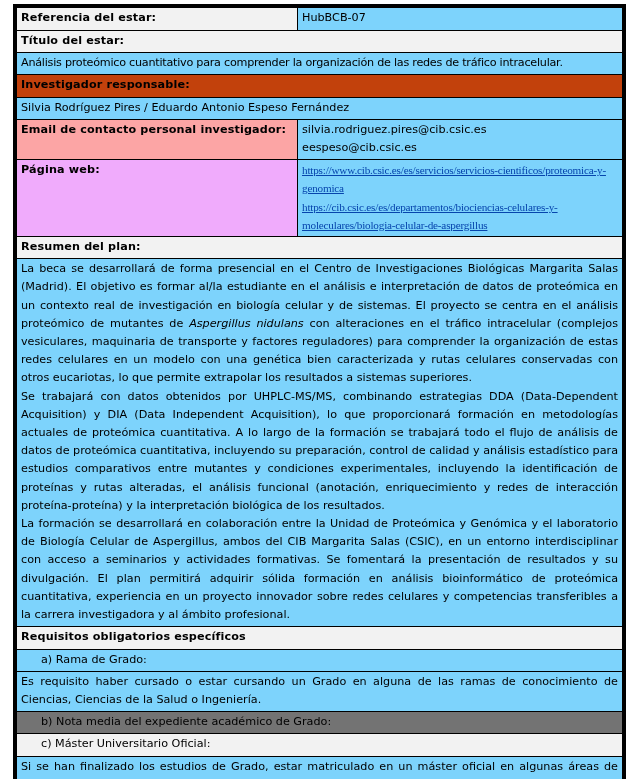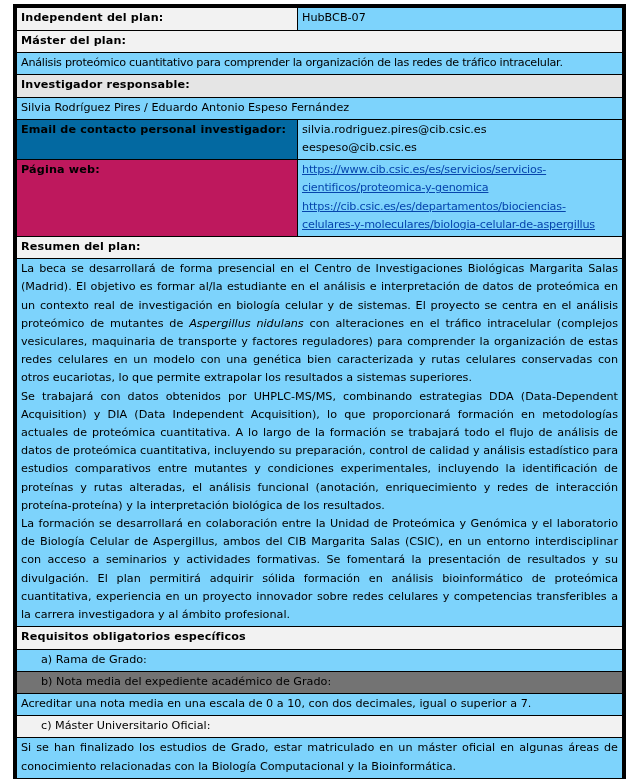--- a/index.html
+++ b/index.html
@@ -56,65 +56,66 @@
     margin-left: 29px;
   }
   .col-left { width: 281px; }
   .row-ref td { height: 19px; }
   .row-hdr td { height: 16px; }
   .row-val td { height: 18px; margin-top: 48px; }
   a.link {
     color: #0645ad;
     text-decoration: underline;
     display: block;
+    font-family: Liberation Serif, serif;
   }
   .para { display: block; }
   em.species { font-style: italic; }
   .email-line { display: block; }
 </style>
 </head>
 <body>
 
 <div class="sheet">
   <table class="plan">
     <colgroup>
       <col class="col-left">
       <col>
     </colgroup>
     <tbody>
 
       <tr class="row-ref">
-        <td class="label" style="background: rgb(242, 242, 242);">Independent del plan:</td>
+        <td class="label" style="background: rgb(242, 242, 242);">Referencia del estar:</td>
         <td class="value">HubBCB-07</td>
       </tr>
 
       <tr class="row-hdr">
-        <td class="label" colspan="2" style="background: rgb(242, 242, 242);">Máster del plan:</td>
+        <td class="label" colspan="2" style="background: rgb(242, 242, 242);">Título del estar:</td>
       </tr>
       <tr class="row-val">
         <td class="value" colspan="2" style="letter-spacing:-0.25px; white-space:nowrap;">Análisis proteómico cuantitativo para comprender la organización de las redes de tráfico intracelular.</td>
       </tr>
 
       <tr class="row-hdr">
-        <td class="label" colspan="2" style="background: #e5e5e5;">Investigador responsable:</td>
+        <td class="label" colspan="2" style="background: #c2410c;">Investigador responsable:</td>
       </tr>
       <tr class="row-val">
         <td class="value" colspan="2">Silvia Rodríguez Pires / Eduardo Antonio Espeso Fernández</td>
       </tr>
 
       <tr>
-        <td class="label" style="background:#0369a1;">Email de contacto personal investigador:</td>
+        <td class="label" style="background:#fca5a5;">Email de contacto personal investigador:</td>
         <td class="value">
           <span class="email-line">silvia.rodriguez.pires@cib.csic.es</span>
           <span class="email-line">eespeso@cib.csic.es</span>
         </td>
       </tr>
 
       <tr>
-        <td class="label" style="background: #be185d;">Página web:</td>
+        <td class="label" style="background: #f0abfc;">Página web:</td>
         <td class="value" style="letter-spacing:-0.2px;">
           <a class="link" href="#" title="https://www.cib.csic.es/es/servicios/servicios-cientificos/proteomica-y-genomica" style="color: rgb(6, 69, 173);">https://www.cib.csic.es/es/servicios/servicios-cientificos/proteomica-y-genomica</a>
           <a class="link" href="#" title="https://cib.csic.es/es/departamentos/biociencias-celulares-y-moleculares/biologia-celular-de-aspergillus" style="color: rgb(6, 69, 173);">https://cib.csic.es/es/departamentos/biociencias-celulares-y-moleculares/biologia-celular-de-aspergillus</a>
         </td>
       </tr>
 
       <tr class="row-hdr">
         <td class="label" colspan="2" style="background: rgb(242, 242, 242);">Resumen del plan:</td>
       </tr>
       <tr>
@@ -125,26 +126,26 @@
         </td>
       </tr>
 
       <tr class="row-hdr">
         <td class="label" colspan="2" style="background: rgb(242, 242, 242);">Requisitos obligatorios específicos</td>
       </tr>
 
       <tr class="row-hdr">
         <td class="sublabel" colspan="2" style="background: #7dd3fc;">a) Rama de Grado:</td>
       </tr>
+      <tr>
+        <td class="value justify" colspan="2">Es requisito haber cursado o estar cursando un Grado en alguna de las ramas de conocimiento de Ciencias, Ciencias de la Salud o Ingeniería.</td>
+      </tr>
 
       <tr class="row-hdr">
         <td class="sublabel" colspan="2" style="background: #737373;">b) Nota media del expediente académico de Grado:</td>
-      </tr>
-      <tr>
-        <td class="value" colspan="2">Acreditar una nota media en una escala de 0 a 10, con dos decimales, igual o superior a 7.</td>
       </tr>
 
       <tr class="row-hdr">
         <td class="sublabel" colspan="2" style="background: rgb(242, 242, 242);">c) Máster Universitario Oficial:</td>
       </tr>
       <tr>
         <td class="value justify" colspan="2">Si se han finalizado los estudios de Grado, estar matriculado en un máster oficial en algunas áreas de conocimiento relacionadas con la Biología Computacional y la Bioinformática.</td>
       </tr>
     </tbody>
   </table>

